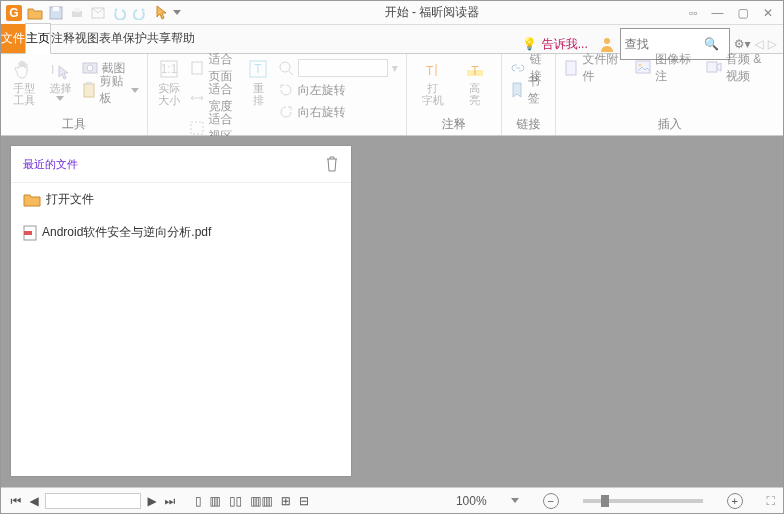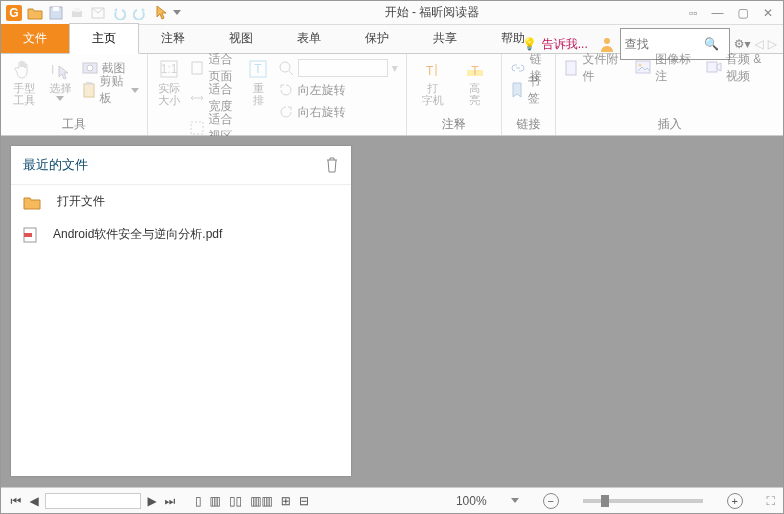--- a/index.html
+++ b/index.html
@@ -4,42 +4,42 @@
 <style>
 *{box-sizing:border-box;margin:0;padding:0;font-family:"Microsoft YaHei",sans-serif;font-size:12px;color:#555}
 body{width:784px;height:514px;background:#fff;border:1px solid #999;overflow:hidden;display:flex;flex-direction:column}
 .titlebar{height:24px;background:#fbfbfb;display:flex;align-items:center;border-bottom:1px solid #ddd}
 .qat{display:flex;align-items:center;gap:3px;padding:0 4px}
 .qat .ico{width:18px;height:18px;display:flex;align-items:center;justify-content:center}
 .title-center{flex:1;text-align:center;font-size:12px;color:#444}
 .winctrl{display:flex;gap:14px;padding:0 10px}
 .winctrl span{color:#888;cursor:pointer}
 .tabbar{height:29px;background:#fafafa;display:flex;align-items:end;border-bottom:1px solid #ccc;position:relative}
-.tab{padding:6px 22px;color:#444;cursor:pointer}
+.tab{padding:6px 0;color:#444;cursor:pointer}
 .tab.file{background:#f28a1e;color:#fff}
 .tab.active{background:#fff;border:1px solid #ccc;border-bottom:1px solid #fff;margin-bottom:-1px;color:#000}
 .tab-right{position:absolute;right:6px;top:3px;display:flex;align-items:center;gap:4px}
 .searchbox{border:1px solid #999;width:110px;height:32px;display:flex;align-items:center;padding:0 4px;background:#fff}
 .searchbox input{border:0;outline:0;width:80px;font-size:12px;color:#888}
 .mag{color:#2a6fd6}
 .bulb{color:#f5a623}
 .ribbon{height:82px;background:#fdfdfd;border-bottom:1px solid #ccc;display:flex}
 .group{border-right:1px solid #e2e2e2;padding:4px 8px 2px;display:flex;flex-direction:column;justify-content:space-between}
 .group-body{display:flex;gap:6px;align-items:flex-start}
 .group-label{text-align:center;color:#888;font-size:12px;padding-top:2px}
 .bigbtn{display:flex;flex-direction:column;align-items:center;width:36px;gap:2px;cursor:pointer}
 .bigbtn .ic{width:22px;height:22px}
 .bigbtn span{font-size:11px;line-height:12px;text-align:center;color:#888}
 .smallrow{display:flex;align-items:center;gap:4px;height:20px;cursor:pointer;color:#888}
 .smallrow .ic{width:16px;height:16px}
 .disabled{opacity:.6}
 .content{flex:1;background:#9f9f9f;position:relative}
 .panel{position:absolute;left:10px;top:10px;width:340px;height:330px;background:#fff;box-shadow:0 0 2px rgba(0,0,0,.2)}
 .panel-head{display:flex;justify-content:space-between;align-items:center;padding:10px 12px;border-bottom:1px solid #eee}
-.panel-item{display:flex;align-items:flex-end;gap:16px;padding:8px 12px;cursor:pointer}
+.panel-item{display:flex;align-items:center;gap:5px;padding:8px 12px;cursor:pointer}
 .statusbar{height:26px;background:#fafafa;border-top:1px solid #ccc;display:flex;align-items:center;padding:0 8px;gap:8px}
 .pagectl{display:flex;align-items:center;gap:4px;color:#bbb}
 .pagectl .navb{width:14px;display:flex;justify-content:center}
 .pagectl input{width:96px;height:16px;border:1px solid #ccc}
 .viewicons{display:flex;gap:8px;color:#bbb;margin-left:10px}
 .zoom{margin-left:auto;display:flex;align-items:center;gap:24px;color:#555}
 .slider{width:120px;height:4px;background:#ccc;position:relative}
 .slider .knob{position:absolute;left:18px;top:-4px;width:8px;height:12px;background:#888}
 .circlebtn{width:16px;height:16px;border:1px solid #888;border-radius:50%;display:flex;align-items:center;justify-content:center;font-size:11px;cursor:pointer}
 svg{display:block}
@@ -343,21 +343,21 @@
           </div>
       </div>
     </div>
     <div class="group-label">插入</div>
   </div>
 </div>
 
 <div class="content">
   <div class="panel">
     <div class="panel-head">
-      <span style="font-size:13px;color:#0c4a6e">最近的文件</span>
+      <span style="font-size:11px;color:#6d28d9">最近的文件</span>
       <span>
           <svg width="14" height="16">
             <path d="M2 3h10M5 3V1h4v2M3 3l1 12h6l1-12" fill="none" stroke="#888"></path>
           </svg>
         </span>
     </div>
     <div class="panel-item">
       <span>
           <svg width="18" height="14">
             <path d="M1 2h6l1 2h9v9H1z" fill="#f6b95c" stroke="#c98a2e"></path>

